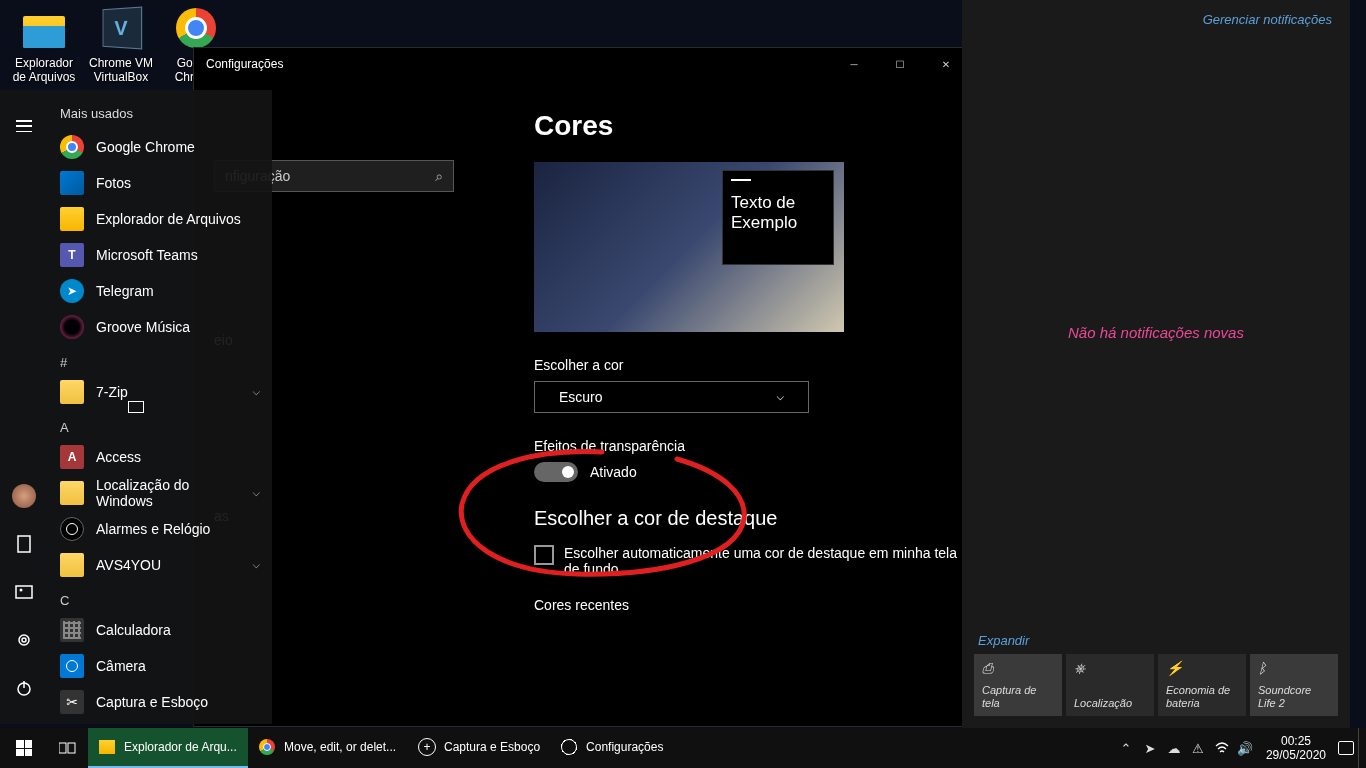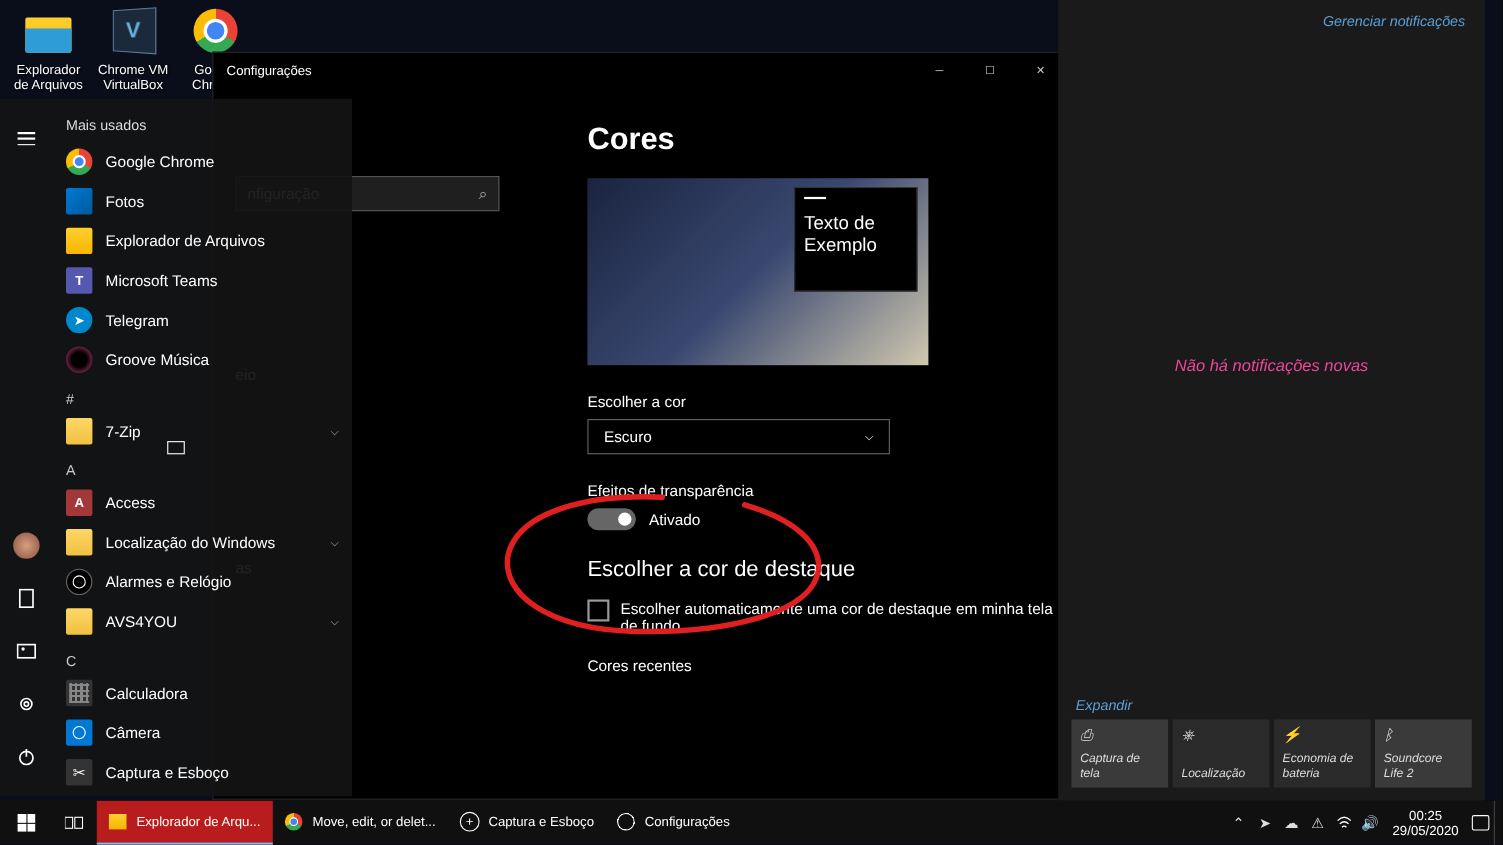--- a/index.html
+++ b/index.html
@@ -32,38 +32,38 @@
 .preview-area { position: relative; width: 310px; height: 170px; background: linear-gradient(135deg, #1a2440 0%, #3a4870 50%, #d0c8b0 100%); margin-bottom: 25px; }
 .preview-taskbar { position: absolute; bottom: 0; left: 0; width: 155px; height: 90px; background: rgba(0,0,0,0.5); padding: 5px; }
 .preview-lines { width: 40px; }
 .preview-line { height: 2px; background: #888; margin: 2px 0; }
 .preview-tiles { position: absolute; left: 70px; bottom: 0; width: 85px; height: 90px; background: #4a5a7a; display: grid; grid-template-columns: repeat(3, 1fr); grid-template-rows: repeat(3, 1fr); gap: 1px; }
 .preview-tile { background: #5a6a8a; display: flex; align-items: center; justify-content: center; font-size: 10px; color: #ddd; }
 .preview-window { position: absolute; top: 8px; right: 10px; width: 112px; height: 95px; background: #000; border: 1px solid #333; padding: 8px; font-size: 17px; }
 .preview-window-bar { width: 20px; height: 2px; background: #fff; margin-bottom: 12px; }
 
 .setting-label { font-size: 14px; margin-bottom: 8px; }
-.dropdown { width: 275px; height: 32px; border: 1px solid #666; display: flex; align-items: center; justify-content: space-between; padding: 0 14px; font-size: 14px; margin-bottom: 25px; cursor: pointer; background: #000; }
+.dropdown { width: 275px; height: 32px; border: 1px solid #666; display: flex; align-items: center; justify-content: space-between; padding: 0 24px; font-size: 14px; margin-bottom: 25px; cursor: pointer; background: #000; }
 .dropdown .chevron { font-size: 10px; }
 
 .toggle-row { display: flex; align-items: center; gap: 12px; margin-bottom: 25px; }
 .toggle { width: 44px; height: 20px; background: #888; border-radius: 10px; position: relative; cursor: pointer; }
 .toggle.on { background: #666; }
 .toggle-knob { position: absolute; width: 12px; height: 12px; background: #fff; border-radius: 50%; top: 4px; right: 4px; }
 
 .subsection-title { font-size: 20px; font-weight: 300; margin-bottom: 15px; }
 .checkbox-row { display: flex; align-items: flex-start; gap: 10px; font-size: 14px; }
 .checkbox { width: 20px; height: 20px; border: 2px solid #999; flex-shrink: 0; cursor: pointer; }
 
 
 .annotation { position: absolute; left: 447px; top: 444px; width: 310px; height: 140px; pointer-events: none; z-index: 50; }
 .annotation svg { width: 100%; height: 100%; }
 
 
-.start-menu { position: absolute; left: 0; bottom: 44px; top: 90px; width: 320px; background: rgba(20,20,20,0.92); display: flex; z-index: 100; }
+.start-menu { position: absolute; left: 0; bottom: 44px; top: 90px; width: 272px; background: rgba(20,20,20,0.92); display: flex; z-index: 100; }
 .start-rail { width: 48px; display: flex; flex-direction: column; align-items: center; padding-top: 12px; justify-content: space-between; padding-bottom: 12px; }
 .rail-icon { width: 48px; height: 48px; display: flex; align-items: center; justify-content: center; color: #fff; cursor: pointer; }
 .rail-bottom { display: flex; flex-direction: column; }
 .avatar { width: 24px; height: 24px; border-radius: 50%; background: radial-gradient(circle, #d4a080, #8a5040); }
 .start-list { flex: 1; overflow: hidden; padding-top: 8px; }
 .list-header { font-size: 13px; color: #ddd; padding: 8px 12px; }
 .list-item { display: flex; align-items: center; height: 36px; padding: 0 12px; gap: 12px; font-size: 14px; color: #fff; cursor: pointer; }
 .list-item.has-expand { justify-content: space-between; }
 .list-item .item-left { display: flex; align-items: center; gap: 12px; }
 .list-icon { width: 24px; height: 24px; flex-shrink: 0; display: flex; align-items: center; justify-content: center; font-size: 12px; border-radius: 2px; }
@@ -101,21 +101,21 @@
 .ac-tile-icon { font-size: 14px; }
 
 
 .taskbar { position: absolute; bottom: 0; left: 0; right: 0; height: 40px; background: #101010; display: flex; align-items: center; z-index: 200; }
 .tb-left { display: flex; align-items: center; height: 100%; }
 .tb-btn { height: 100%; padding: 0 10px; display: flex; align-items: center; gap: 8px; color: #fff; font-size: 12px; cursor: pointer; }
 .tb-btn.start { width: 48px; justify-content: center; }
 .win-logo { display: grid; grid-template-columns: 1fr 1fr; grid-template-rows: 1fr 1fr; gap: 1px; width: 16px; height: 16px; }
 .win-logo span { background: #fff; }
 .tb-btn.wide { min-width: 160px; border-bottom: 2px solid transparent; }
-.tb-btn.active-task { background: #b91c1c; border-bottom: 2px solid #76b9ed; }
+.tb-btn.active-task { background: #14532d; border-bottom: 2px solid #76b9ed; }
 .tb-icon { width: 18px; height: 18px; display: flex; align-items: center; justify-content: center; }
 .tb-right { margin-left: auto; display: flex; align-items: center; height: 100%; }
 .tray-icon { width: 24px; height: 40px; display: flex; align-items: center; justify-content: center; color: #ddd; font-size: 13px; cursor: pointer; }
 .clock { padding: 0 8px; text-align: center; font-size: 12px; line-height: 14px; cursor: pointer; }
 .show-desktop { width: 8px; height: 100%; border-left: 1px solid #444; cursor: pointer; }
 .tb-chrome-ico { width: 16px; height: 16px; border-radius: 50%; background: conic-gradient(#ea4335 0 120deg, #34a853 120deg 240deg, #fbbc05 240deg); position: relative; }
 .tb-chrome-ico::after { content:""; position:absolute; top:50%; left:50%; width:6px; height:6px; background:#4285f4; border:1.5px solid #fff; border-radius:50%; transform:translate(-50%,-50%); }
 .tb-fe-ico { width: 16px; height: 14px; background: linear-gradient(#ffd030, #f7b500); }
 .tb-snip-ico { width:18px; height:18px; border:1.5px solid #fff; border-radius:50%; position:relative; }
 .tb-snip-ico::after { content:"+"; position:absolute; top:50%; left:50%; transform:translate(-50%,-50%); font-size:12px; }

